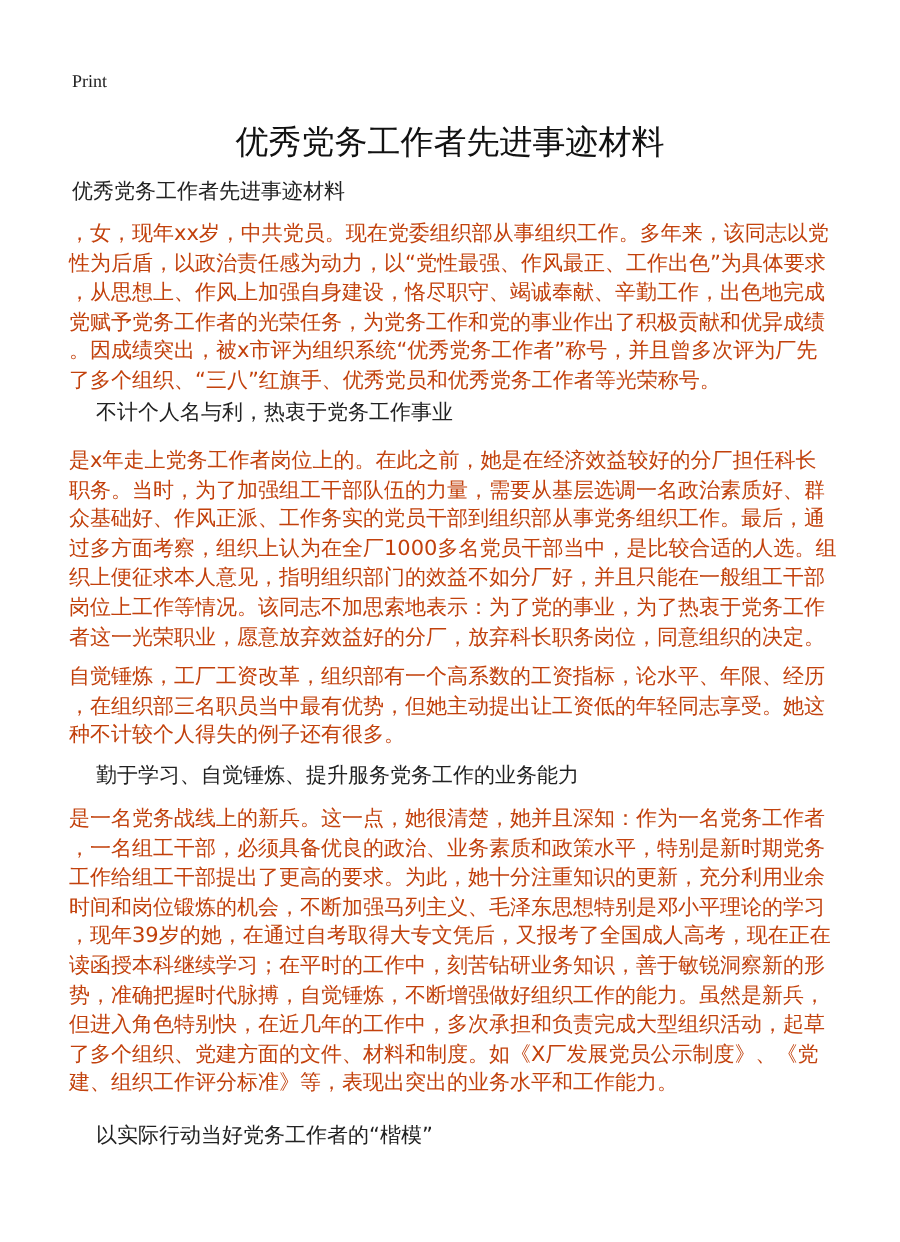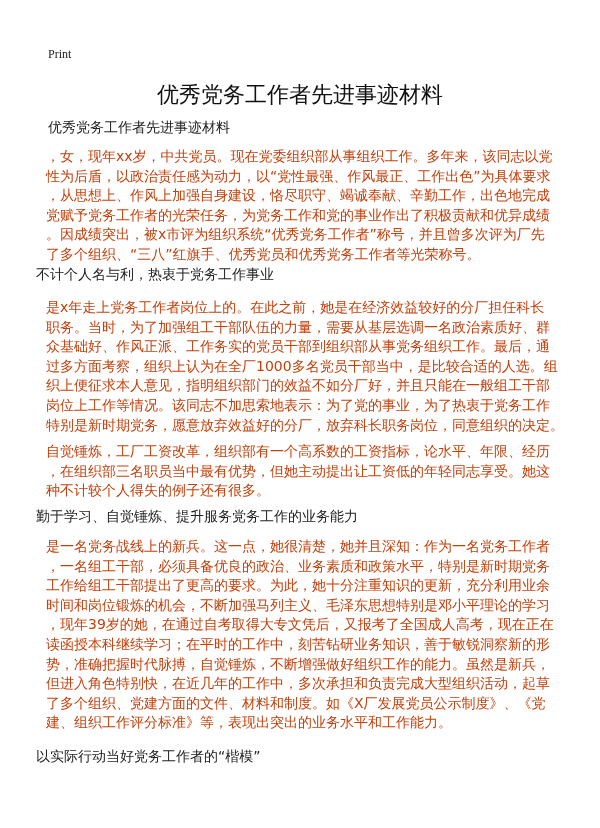--- a/index.html
+++ b/index.html
@@ -3,21 +3,21 @@
   <meta charset="utf-8">
   <style>
     html, body { margin: 0; padding: 0; background: #ffffff; }
     body { width: 600px; height: 828px; position: relative; overflow: hidden; color: #1a1a1a; }
     .page { position: absolute; left: 0; top: 0; width: 600px; height: 720px; text-decoration: underline; }
     .print { position: absolute; left: 48px; top: 47px; font-family: "Liberation Serif", serif; font-size: 12px; color: #222; }
     .title { position: absolute; left: 0; width: 600px; top: 80px; text-align: center; font-family: "DejaVu Sans", sans-serif; font-size: 22px; color: #111; letter-spacing: 0px; }
     .subtitle { position: absolute; left: 48px; top: 119px; font-family: "DejaVu Sans", sans-serif; font-size: 14px; color: #222; }
     .block { position: absolute; left: 46px; width: 510px; font-family: "DejaVu Sans", sans-serif; font-size: 14px; line-height: 19.6px; color: #c2410c; }
     .line { white-space: nowrap; display: block; height: 19.6px; }
-    .heading { position: absolute; left: 36px; font-family: "DejaVu Sans", sans-serif; font-size: 14px; color: #222; white-space: nowrap; }
+    .heading { position: absolute; left: 64px; font-family: "DejaVu Sans", sans-serif; font-size: 14px; color: #222; white-space: nowrap; }
   </style>
 </head>
 <body>
 
 <div class="page">
   <div class="print">Print</div>
   <div class="title">优秀党务工作者先进事迹材料</div>
   <div class="subtitle">优秀党务工作者先进事迹材料</div>
 
   <div class="block" style="top:147px;">
@@ -31,21 +31,21 @@
 
   <div class="heading" style="top:266px;">不计个人名与利，热衷于党务工作事业</div>
 
   <div class="block" style="top:298px;">
     <span class="line">是x年走上党务工作者岗位上的。在此之前，她是在经济效益较好的分厂担任科长</span>
     <span class="line">职务。当时，为了加强组工干部队伍的力量，需要从基层选调一名政治素质好、群</span>
     <span class="line">众基础好、作风正派、工作务实的党员干部到组织部从事党务组织工作。最后，通</span>
     <span class="line">过多方面考察，组织上认为在全厂1000多名党员干部当中，是比较合适的人选。组</span>
     <span class="line">织上便征求本人意见，指明组织部门的效益不如分厂好，并且只能在一般组工干部</span>
     <span class="line">岗位上工作等情况。该同志不加思索地表示：为了党的事业，为了热衷于党务工作</span>
-    <span class="line">特别是新时期党务，愿意放弃效益好的分厂，放弃科长职务岗位，同意组织的决定。</span>
+    <span class="line">者这一光荣职业，愿意放弃效益好的分厂，放弃科长职务岗位，同意组织的决定。</span>
   </div>
 
   <div class="block" style="top:442px;">
     <span class="line">自觉锤炼，工厂工资改革，组织部有一个高系数的工资指标，论水平、年限、经历</span>
     <span class="line">，在组织部三名职员当中最有优势，但她主动提出让工资低的年轻同志享受。她这</span>
     <span class="line">种不计较个人得失的例子还有很多。</span>
   </div>
 
   <div class="heading" style="top:508px;">勤于学习、自觉锤炼、提升服务党务工作的业务能力</div>
 

